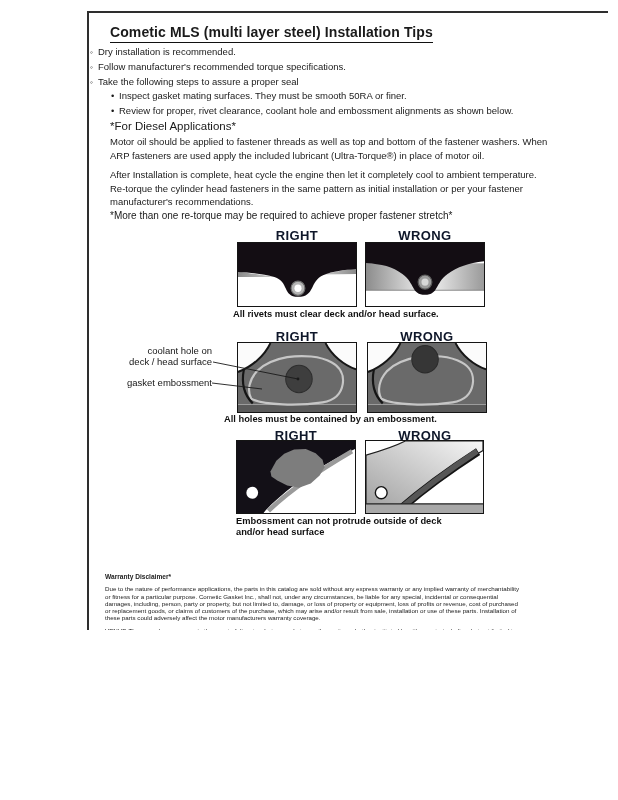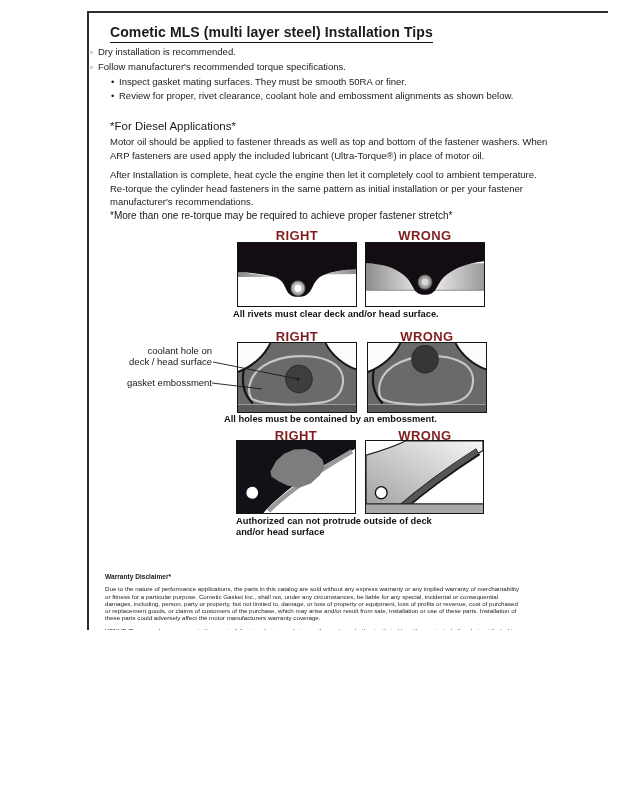--- a/index.html
+++ b/index.html
@@ -18,21 +18,21 @@
   .b-line.sub{padding-left:21px;}
   .bmark{display:inline-block;width:8px;font-size:8.5px;}
   .bmark.circle::before{content:"\25E6";}
   .bmark.dot::before{content:"\2022";font-size:9.5px;}
   
   .d-head{left:110px;top:120px;font-size:11.5px;font-weight:normal;}
   .d-p1{left:110px;top:135px;width:438px;font-size:9.5px;line-height:13.6px;}
   .d-p2{left:110px;top:168px;width:438px;font-size:9.5px;line-height:13.6px;}
   .d-note{left:110px;top:210px;width:438px;font-size:10px;}
   
-  .fig-label{width:120px;text-align:center;font-size:13px;font-weight:bold;letter-spacing:.4px;color:#7f1d1d;}
+  .fig-label{width:120px;text-align:center;font-size:13px;font-weight:bold;letter-spacing:.4px;color:#0f172a;}
   .caption{font-size:9.3px;font-weight:bold;line-height:11px;color:#111;}
   .panel{box-sizing:border-box;border:1.6px solid #141414;background:#fff;}
   .panel svg{display:block;width:100%;height:100%;}
   .side-label{left:100px;width:112px;text-align:right;font-size:9.5px;line-height:11px;color:#161616;}
   
   .disc{left:105px;top:573px;width:415px;font-size:6.2px;line-height:7.25px;color:#222;}
   .disc .d-h{font-size:6.6px;font-weight:bold;margin:0 0 5px;}
   .disc p{margin:0 0 5.5px;}
   .disc p.tight{margin-top:-5.5px;}
   
@@ -45,20 +45,21 @@
 <div id="page">
 
   <div class="abs frame-top"></div>
   <div class="abs frame-left"></div>
 
   <div class="abs title">Cometic MLS (multi layer steel) Installation Tips</div>
 
   <div class="abs tips">
     <div class="b-line"><span class="bmark circle"></span><span>Dry installation is recommended.</span></div>
     <div class="b-line"><span class="bmark circle"></span><span>Follow manufacturer's recommended torque specifications.</span></div>
+    <div class="b-line"><span class="bmark circle"></span><span>Take the following steps to assure a proper seal</span></div>
     <div class="b-line sub"><span class="bmark dot"></span><span>Inspect gasket mating surfaces.  They must be smooth 50RA or finer.</span></div>
     <div class="b-line sub"><span class="bmark dot"></span><span>Review for proper, rivet clearance, coolant hole and embossment alignments as shown below.</span></div>
   </div>
 
   <div class="abs d-head">*For Diesel Applications*</div>
   <div class="abs d-p1">Motor oil should be applied to fastener threads as well as top and bottom of the fastener washers. When ARP fasteners are used apply the included lubricant (Ultra-Torque®) in place of motor oil.</div>
   <div class="abs d-p2">After Installation is complete, heat cycle the engine then let it completely cool to ambient temperature. Re-torque the cylinder head fasteners in the same pattern as initial installation or per your fastener manufacturer's recommendations.</div>
   <div class="abs d-note">*More than one re-torque may be required to achieve proper fastener stretch*</div>
 
   <div class="abs fig-label" style="left:237px;top:228px;">RIGHT</div>
@@ -172,21 +173,21 @@
       <rect width="119" height="71" fill="#ffffff"></rect>
       <path d="M0,14 C16,9.5 30,5 40,0 H119 V9.5 C86,27 55,48.5 29,71 H0 Z" fill="url(#silv)" stroke="#1c1c1c" stroke-width="1.2"></path>
       <path d="M34,68 C58,47.5 86,28 114,10.5" fill="none" stroke="#151515" stroke-width="8"></path>
       <path d="M35,66.5 C59,46.5 86,27.5 113,10" fill="none" stroke="#565656" stroke-width="5.5"></path>
       <rect x="0" y="62" width="119" height="9" fill="#a8a8a8"></rect>
       <line x1="0" y1="62" x2="119" y2="62" stroke="#222" stroke-width="1"></line>
       <circle cx="15.5" cy="51" r="6" fill="#ffffff" stroke="#141414" stroke-width="1.4"></circle>
     </svg>
   </div>
   <div class="abs caption" style="left:236px;top:516px;">
-    <div>Authorized can not protrude outside of deck</div>
+    <div>Embossment can not protrude outside of deck</div>
     <div>and/or head surface</div>
   </div>
 
   <div class="abs disc">
     <div class="d-h">Warranty Disclaimer*</div>
     <p>Due to the nature of performance applications, the parts in this catalog are sold without any express warranty or any implied warranty of merchantability or fitness for a particular purpose.  Cometic Gasket Inc., shall not, under any circumstances, be liable for any special, incidental or consequential damages, including, person, party or property, but not limited to, damage, or loss of property or equipment, loss of profits or revenue, cost of purchased or replacement goods, or claims of customers of the purchase, which may arise and/or result from sale, installation or use of these parts.  Installation of these parts could adversely affect the motor manufacturers warranty coverage.</p>
     <p>VENUE-The agreed upon venue, in the event of dispute whatsoever between the parties, whether instituted by either party, including, but not limited to, contract terms, payment terms, delivery, type, defects, sufficiency of product, shall be the Court of Common Pleas, Lake County, Ohio or the Painesville Municipal Court, Lake County, Ohio, depending on the amount in controversy.</p>
     <p class="tight">This agreement shall be governed by and construed under the laws of the State of Ohio.</p>
     <p>All prices and terms are subject to change without notice.</p>
     <p>Terms COD- Secured with a completed dealer/jobber application on File, COD-Company check with a current credit card number on file.  Open accounts may be established by well rated firms.  A credit application is available upon request.  Open accounts are due payable Net 30 days from date of invoice.  No statement will be sent.  If an account becomes 60 or more days past due, it is subject to being placed on credit hold.  No orders will be shipped or new orders accepted until past due balance is paid.  If an account becomes 90 or more days past due, it is subject to being placed for collections.  All costs of collection are the responsibility of the customer, including attorney fees, court costs, and other expenses of litigation.</p>

